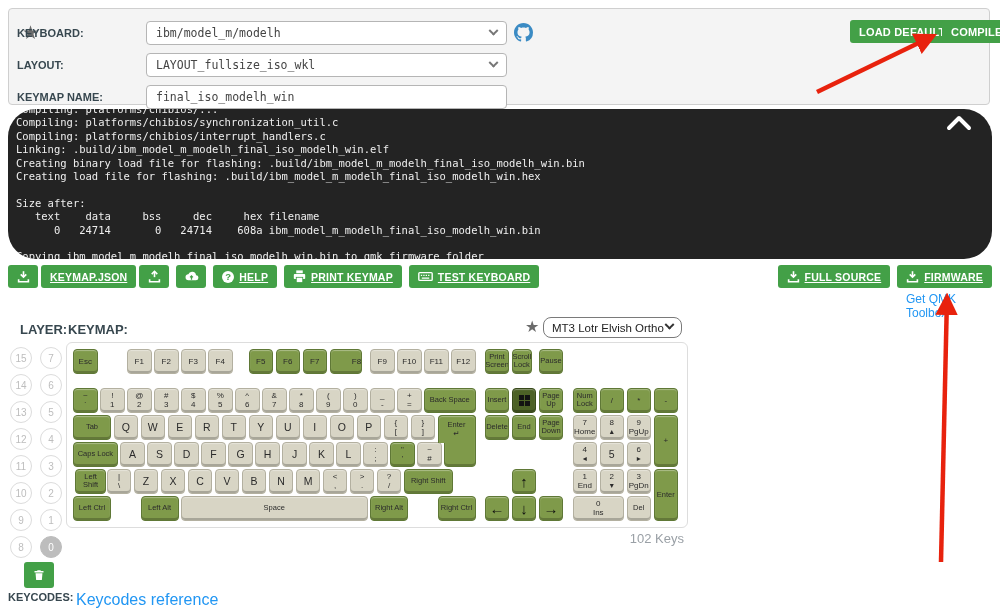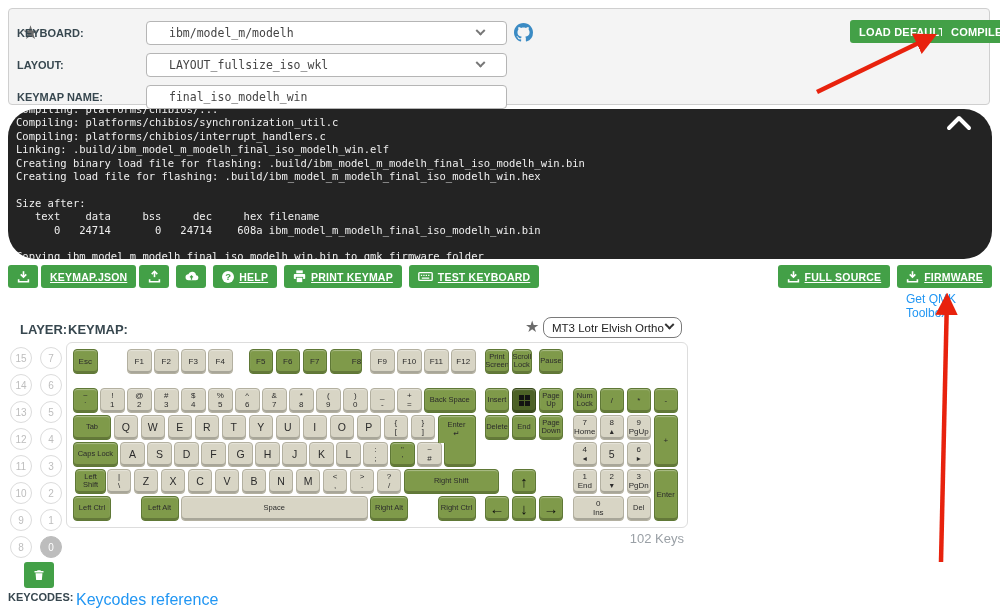--- a/index.html
+++ b/index.html
@@ -9,21 +9,21 @@
     font-family:"Liberation Sans", sans-serif; overflow:hidden;
   }
   
   .panel { position:absolute; left:8px; top:8px; width:982px; height:97px;
     background:#f4f4f4; border:1px solid #cfcfcf; border-radius:4px; }
   .fav-star { position:absolute; left:13px; top:12px; font-size:19px; color:#6b6b6b; cursor:pointer; }
   .hlabel { position:absolute; left:8px; width:124px; text-align:left; font-weight:bold;
     font-size:11px; color:#37474f; line-height:24px; }
   .sel, .inp { position:absolute; left:137px; width:361px; height:24px; background:#fff;
     border:1px solid #b5b5b5; border-radius:4px; display:flex; align-items:center;
-    padding:0 22px; font-family:"DejaVu Sans Mono", monospace; font-size:11.5px; color:#444; }
+    padding:0 9px; font-family:"DejaVu Sans Mono", monospace; font-size:11.5px; color:#444; }
   .inp { font-family:"DejaVu Sans Mono", monospace; }
   input.inp { outline:none; }
   .chev { margin-left:auto; width:7px; height:7px; border-right:2px solid #777;
     border-bottom:2px solid #777; transform:rotate(45deg) translate(-2px,-2px); }
   .gh { position:absolute; left:505px; top:14px; width:19px; height:19px; cursor:pointer; }
   .btn { background:#43A047; color:#fff; font-weight:bold; font-size:11px; border:none;
     border-radius:3px; display:inline-flex; align-items:center; justify-content:center;
     gap:5px; letter-spacing:.2px; cursor:pointer; padding:0 9px; }
   .btn-load { position:absolute; left:841px; top:11px; height:23px; }
   .btn-compile { position:absolute; left:933px; top:11px; height:23px; }
@@ -516,21 +516,21 @@
       <span class="l2">,</span>
     </div>
     <div class="key b sym" style="left: 282.75px; top: 126.15px; width: 24.5px; height: 24.5px;">
       <span class="l1">&gt;</span>
       <span class="l2">.</span>
     </div>
     <div class="key b sym" style="left: 309.75px; top: 126.15px; width: 24.5px; height: 24.5px;">
       <span class="l1">?</span>
       <span class="l2">/</span>
     </div>
-    <div class="key g sm" style="left: 336.75px; top: 126.15px; width: 95px; height: 24.5px;">
+    <div class="key g sm" style="left: 336.75px; top: 126.15px; width: 49px; height: 24.5px;">
       <span class="l1">Right Shift</span>
     </div>
     <div class="key g arr" style="left: 444.75px; top: 126.15px; width: 24.5px; height: 24.5px;">
       <span class="l1">↑</span>
     </div>
     <div class="key b sym" style="left: 505.5px; top: 126.15px; width: 24.5px; height: 24.5px;">
       <span class="l1">1</span>
       <span class="l2">End</span>
     </div>
     <div class="key b sym" style="left: 532.5px; top: 126.15px; width: 24.5px; height: 24.5px;">

